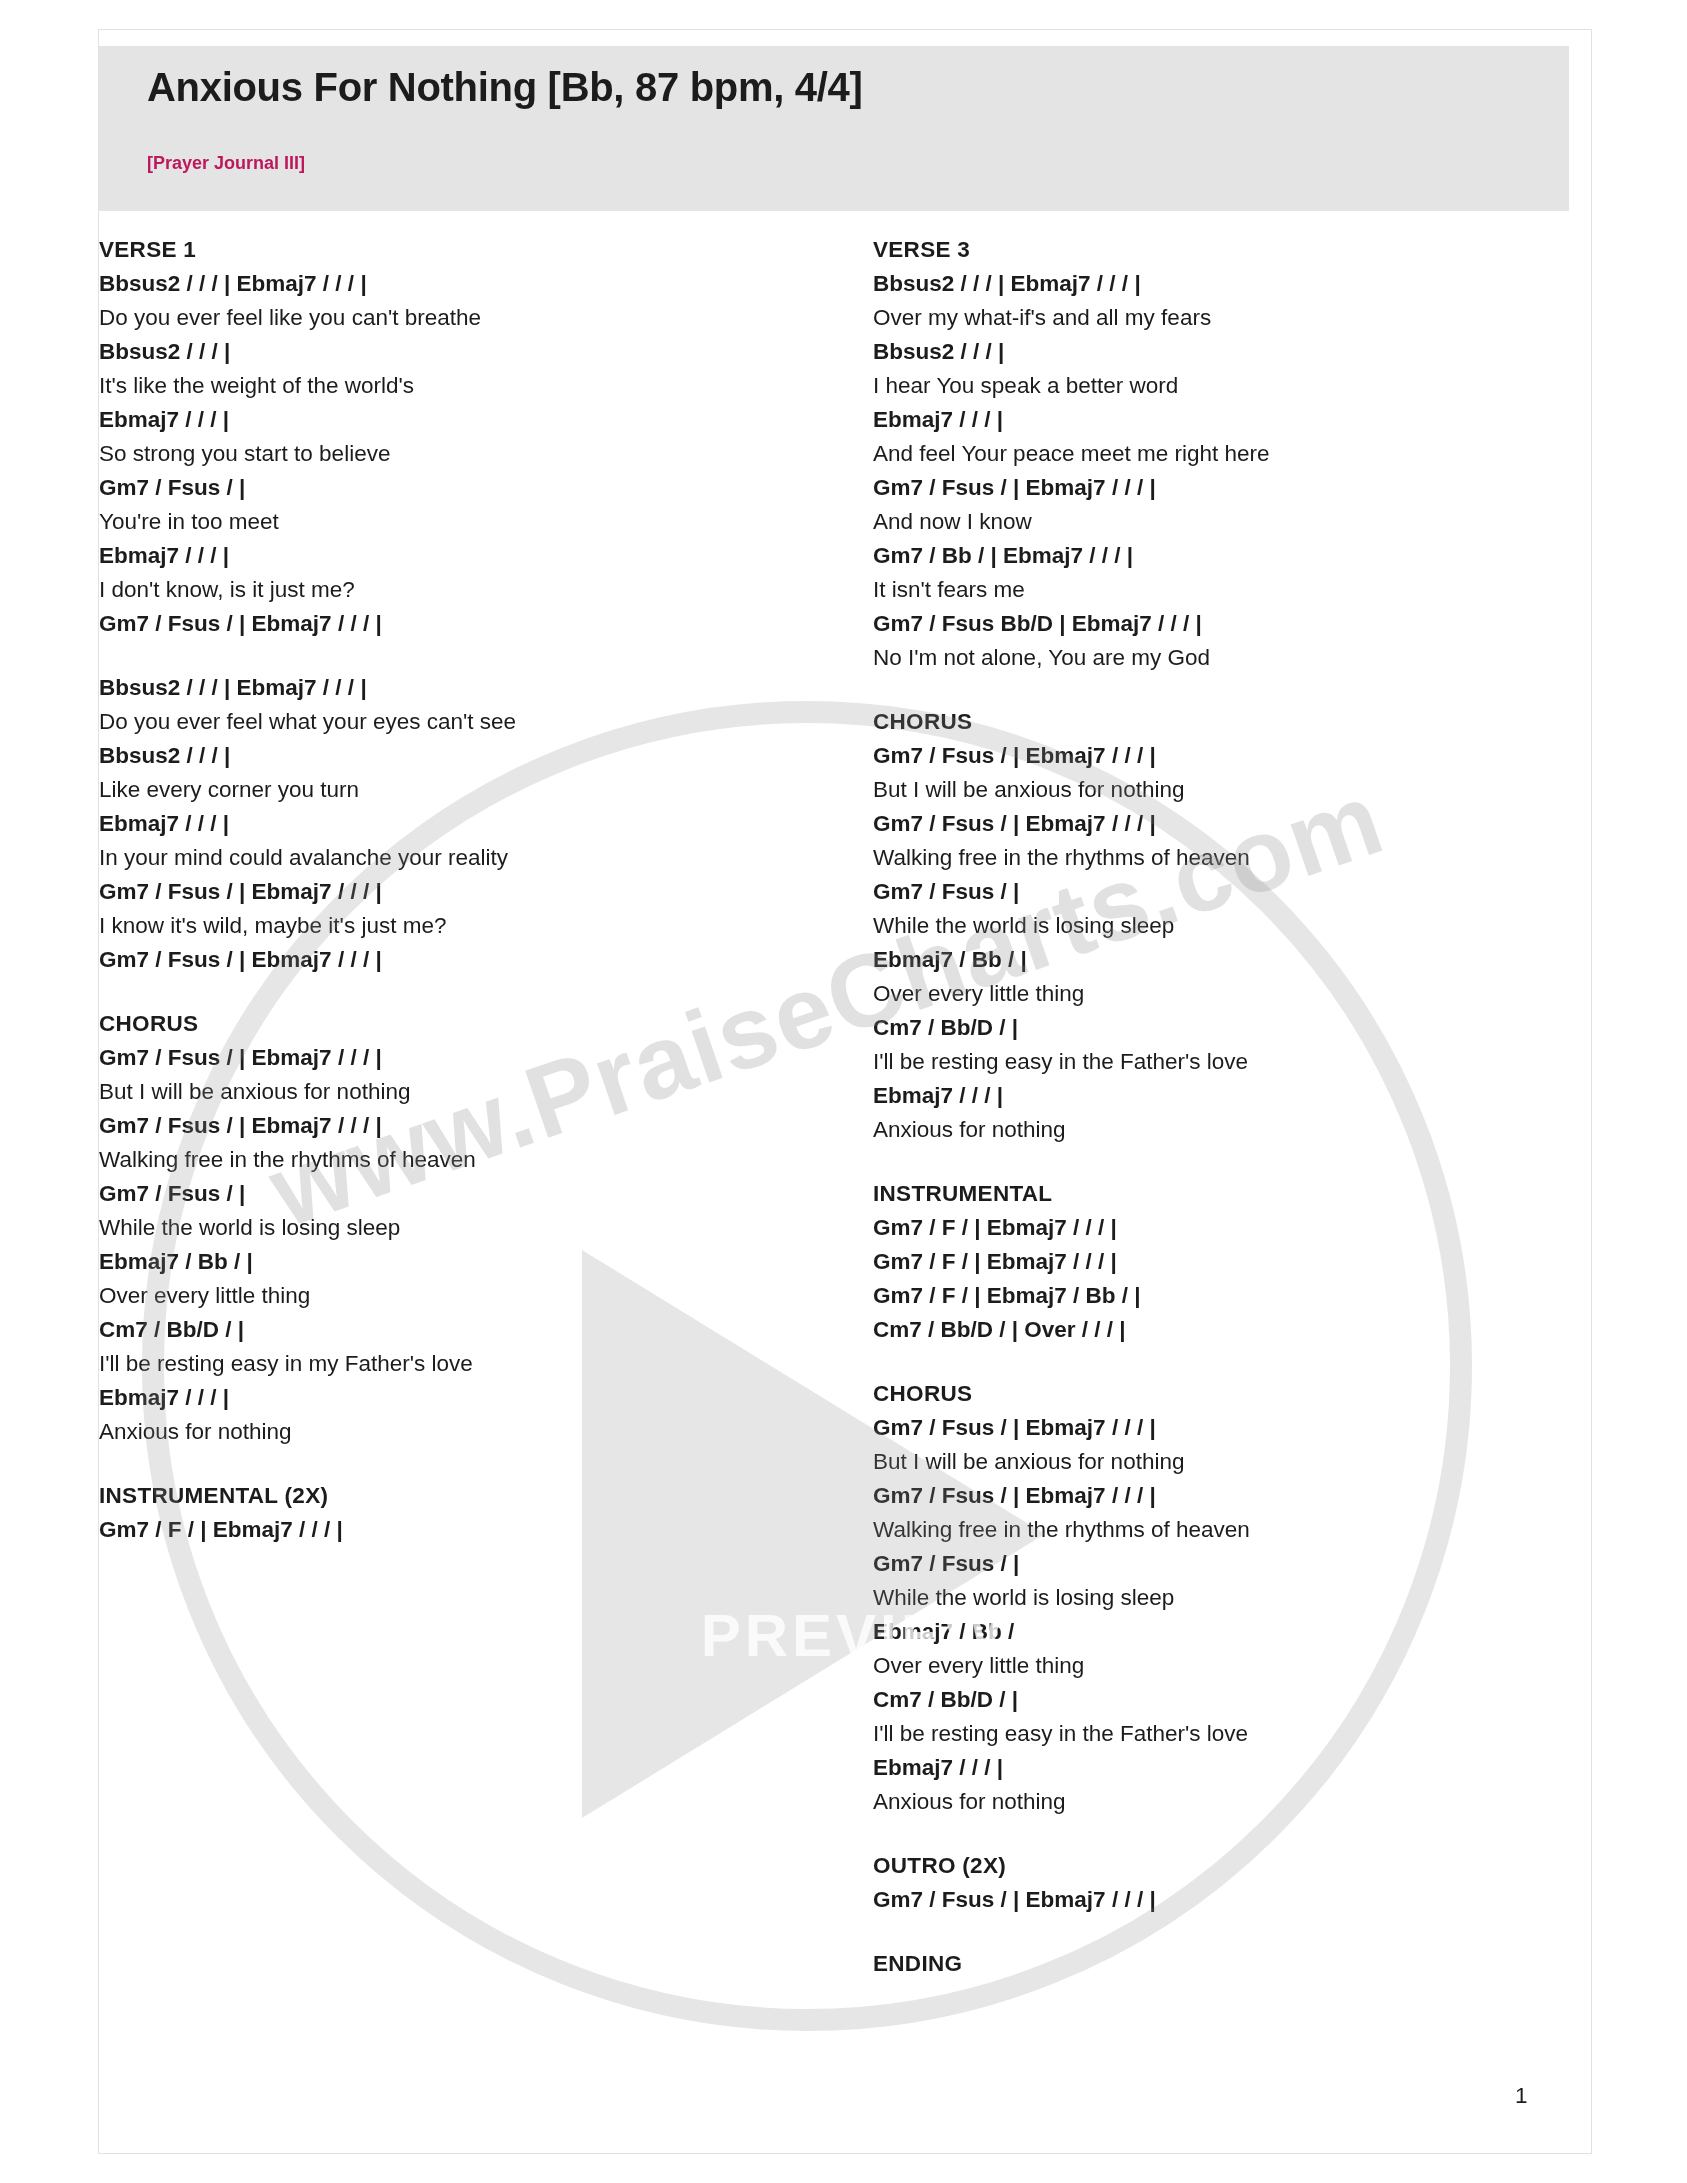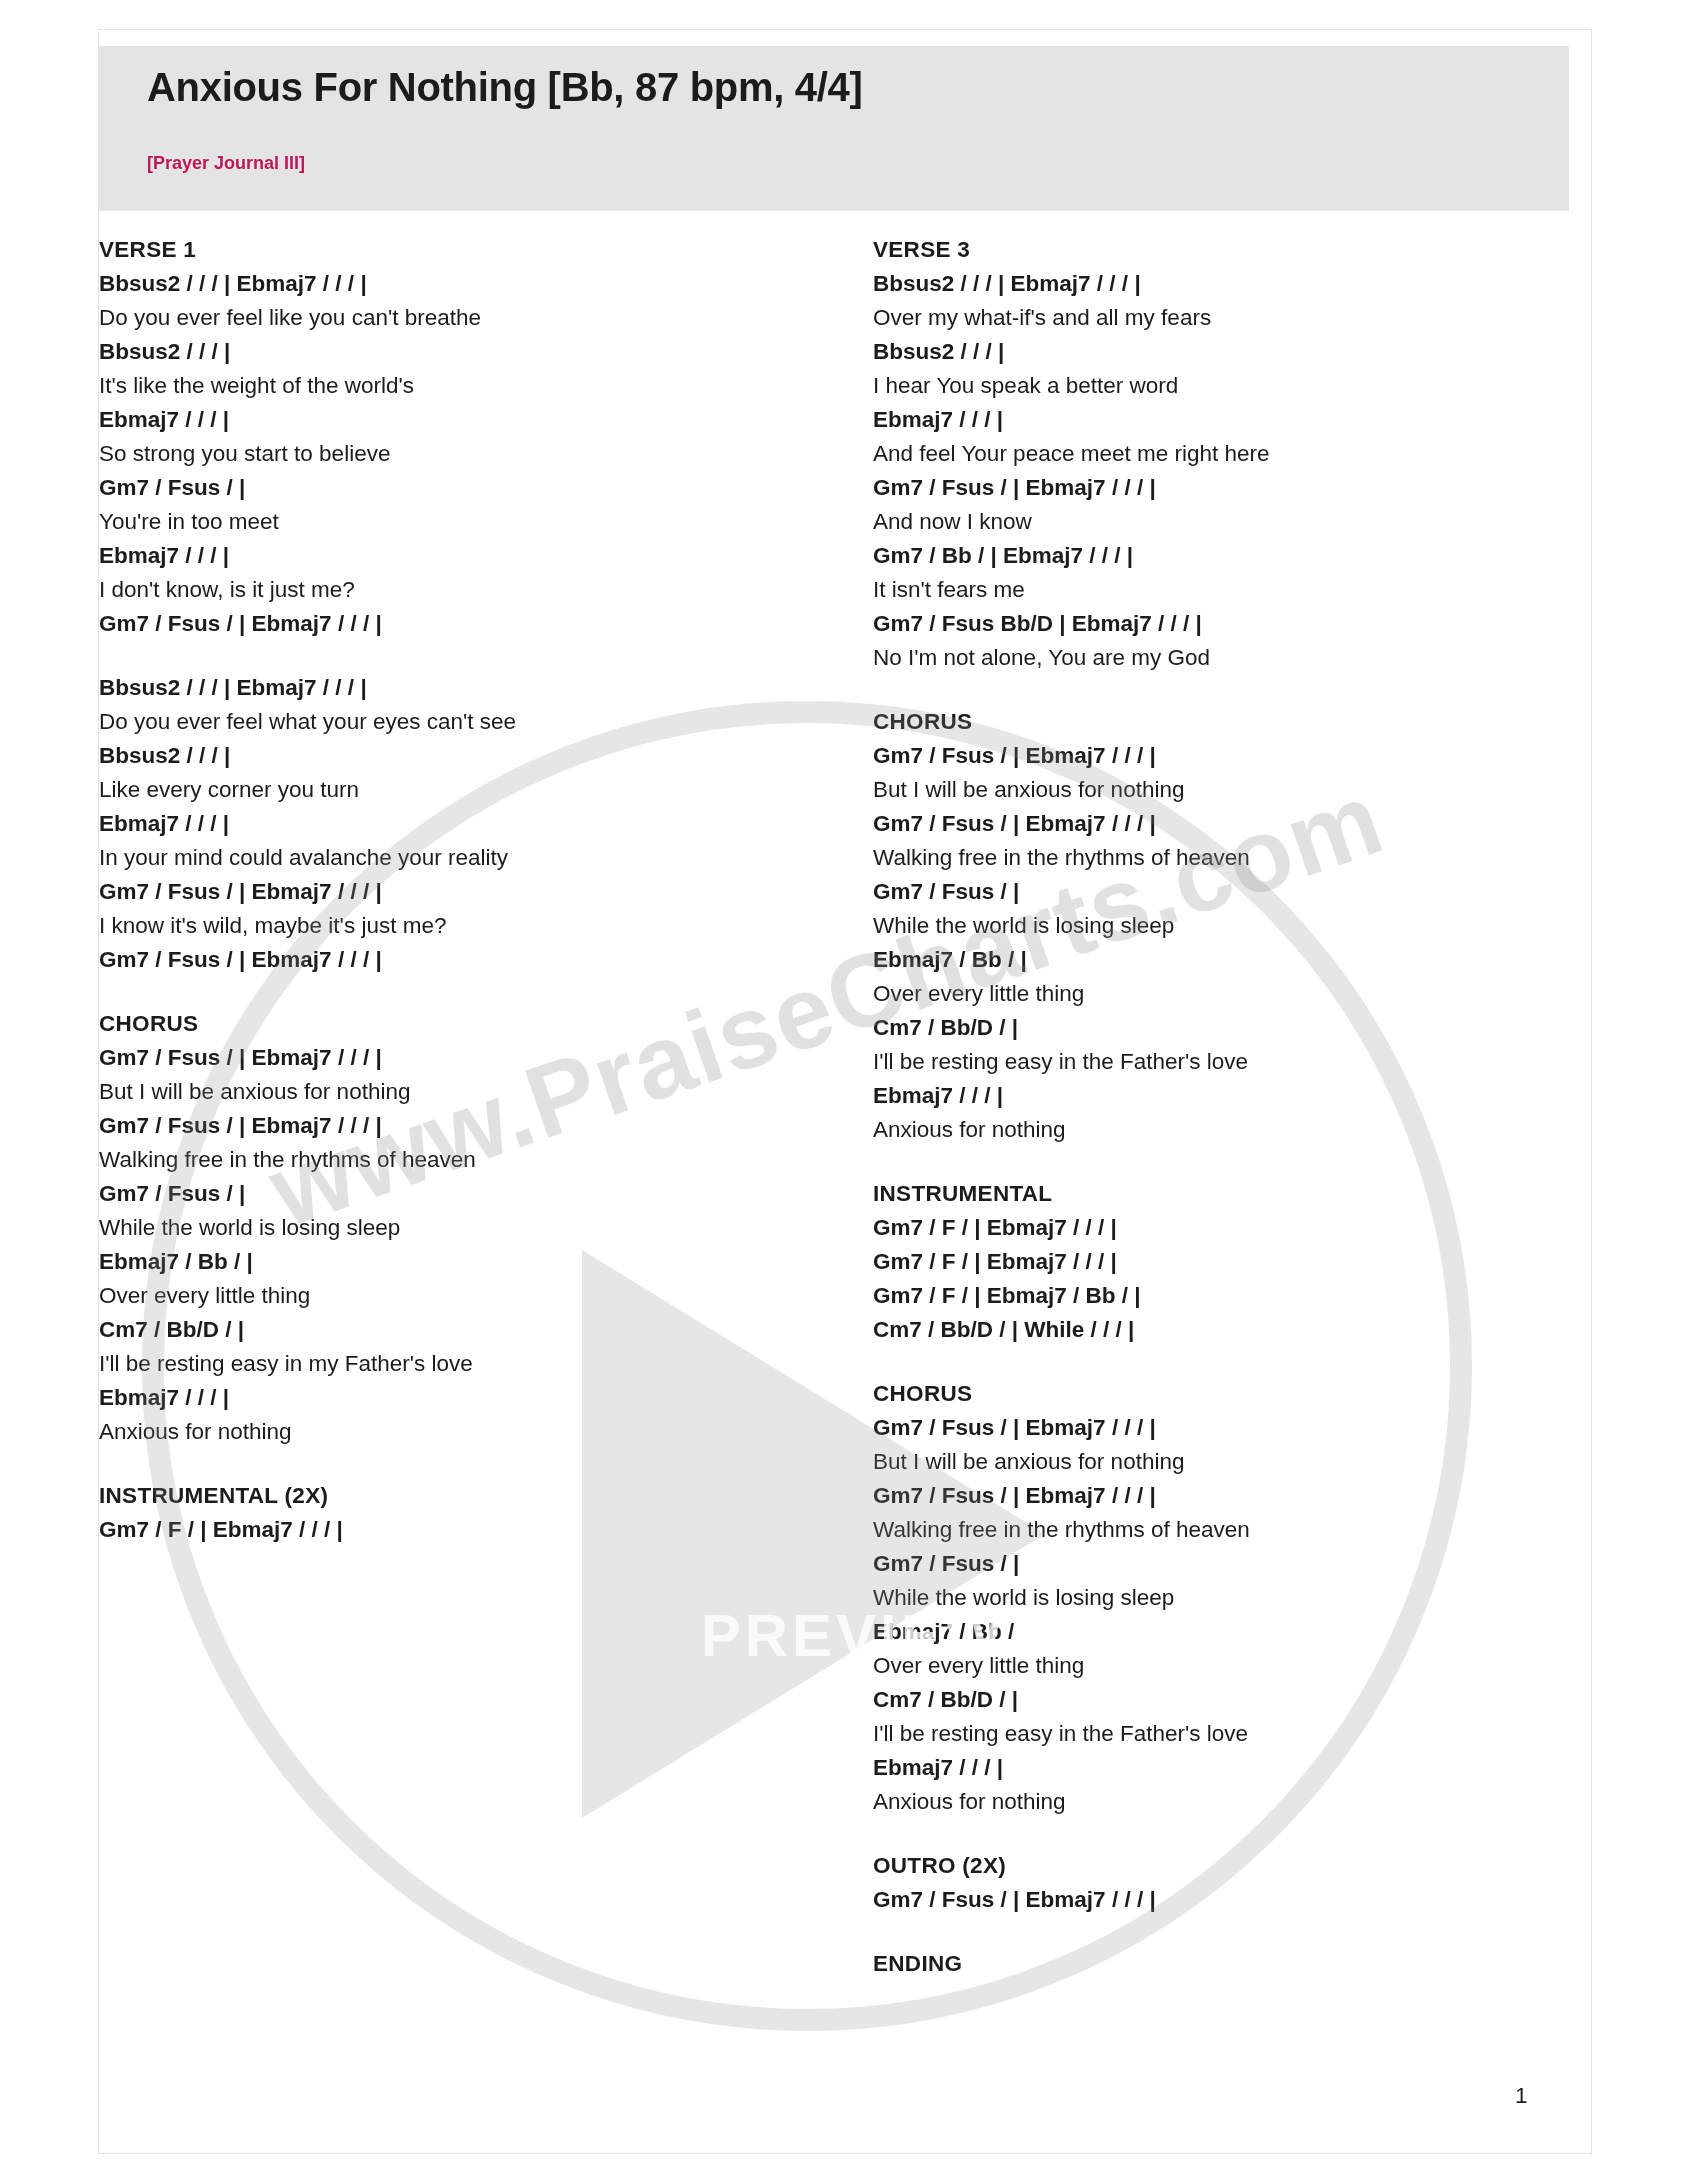--- a/index.html
+++ b/index.html
@@ -234,21 +234,21 @@
         <div class="line chords">Cm7 / Bb/D / |</div>
         <div class="line lyric">I'll be resting easy in the Father's love</div>
         <div class="line chords">Ebmaj7 / / / |</div>
         <div class="line lyric">Anxious for nothing</div>
       </div>
       <div class="section">
         <div class="line head">INSTRUMENTAL</div>
         <div class="line chords">Gm7 / F / | Ebmaj7 / / / |</div>
         <div class="line chords">Gm7 / F / | Ebmaj7 / / / |</div>
         <div class="line chords">Gm7 / F / | Ebmaj7 / Bb / |</div>
-        <div class="line chords">Cm7 / Bb/D / | While / / / |</div>
+        <div class="line chords">Cm7 / Bb/D / | Over / / / |</div>
       </div>
       <div class="section">
         <div class="line head">CHORUS</div>
         <div class="line chords">Gm7 / Fsus / | Ebmaj7 / / / |</div>
         <div class="line lyric">But I will be anxious for nothing</div>
         <div class="line chords">Gm7 / Fsus / | Ebmaj7 / / / |</div>
         <div class="line lyric">Walking free in the rhythms of heaven</div>
         <div class="line chords">Gm7 / Fsus / |</div>
         <div class="line lyric">While the world is losing sleep</div>
         <div class="line chords">Ebmaj7 / Bb /</div>

